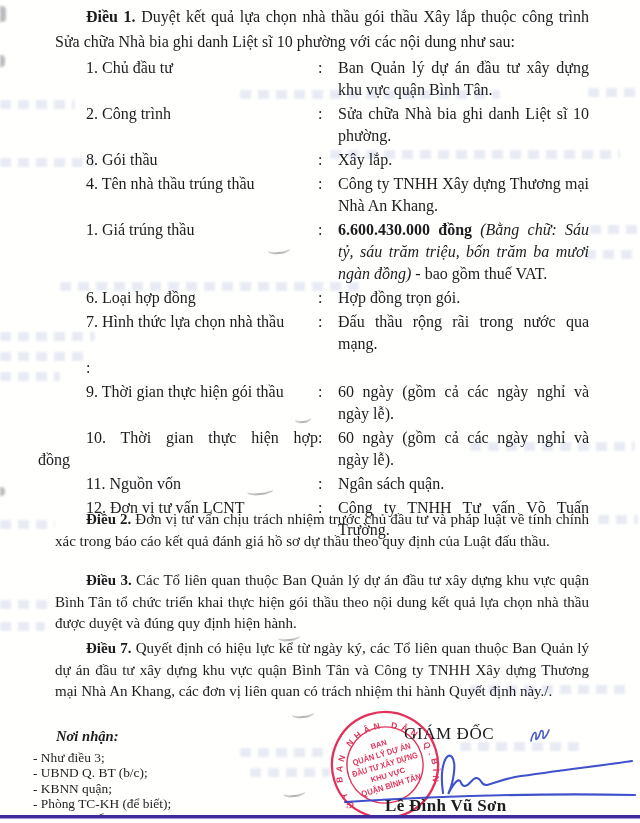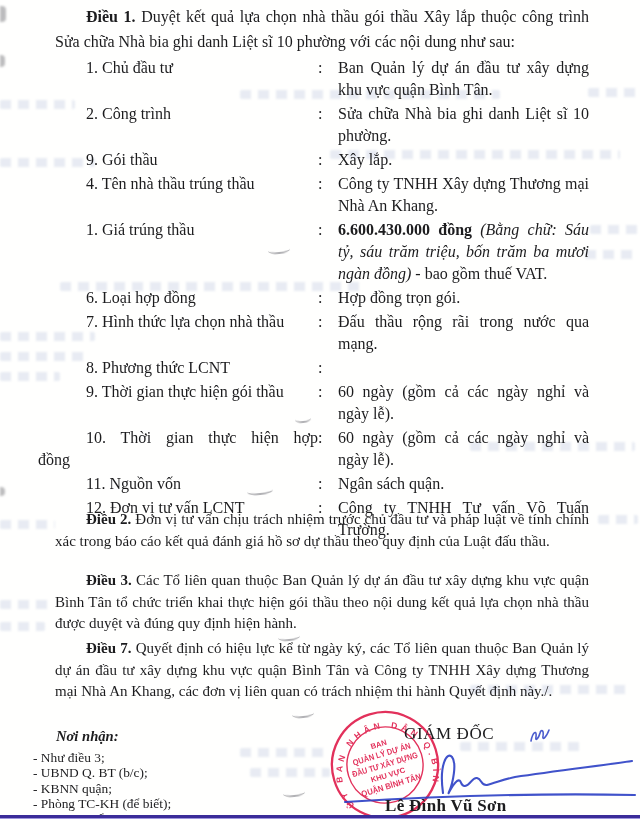--- a/index.html
+++ b/index.html
@@ -118,21 +118,21 @@
       <span class="val">Ban Quản lý dự án đầu tư xây dựng khu vực quận Bình Tân.</span>
     </div>
 
     <div class="row">
       <span class="lbl">2. Công trình</span>
       <span class="col">:</span>
       <span class="val">Sửa chữa Nhà bia ghi danh Liệt sĩ 10 phường.</span>
     </div>
 
     <div class="row">
-      <span class="lbl">9. Gói thầu</span>
+      <span class="lbl">8. Gói thầu</span>
       <span class="col">:</span>
       <span class="val">Xây lắp.</span>
     </div>
 
     <div class="row">
       <span class="lbl">4. Tên nhà thầu trúng thầu</span>
       <span class="col">:</span>
       <span class="val">Công ty TNHH Xây dựng Thương mại Nhà An Khang.</span>
     </div>
 
@@ -148,21 +148,20 @@
       <span class="val">Hợp đồng trọn gói.</span>
     </div>
 
     <div class="row">
       <span class="lbl">7. Hình thức lựa chọn nhà thầu</span>
       <span class="col">:</span>
       <span class="val">Đấu thầu rộng rãi trong nước qua mạng.</span>
     </div>
 
     <div class="row">
-      <span class="lbl">8. Phương thức LCNT</span>
       <span class="col">:</span>
     </div>
 
     <div class="row">
       <span class="lbl">9. Thời gian thực hiện gói thầu</span>
       <span class="col">:</span>
       <span class="val">60 ngày (gồm cả các ngày nghỉ và ngày lễ).</span>
     </div>
 
     <div class="row">

